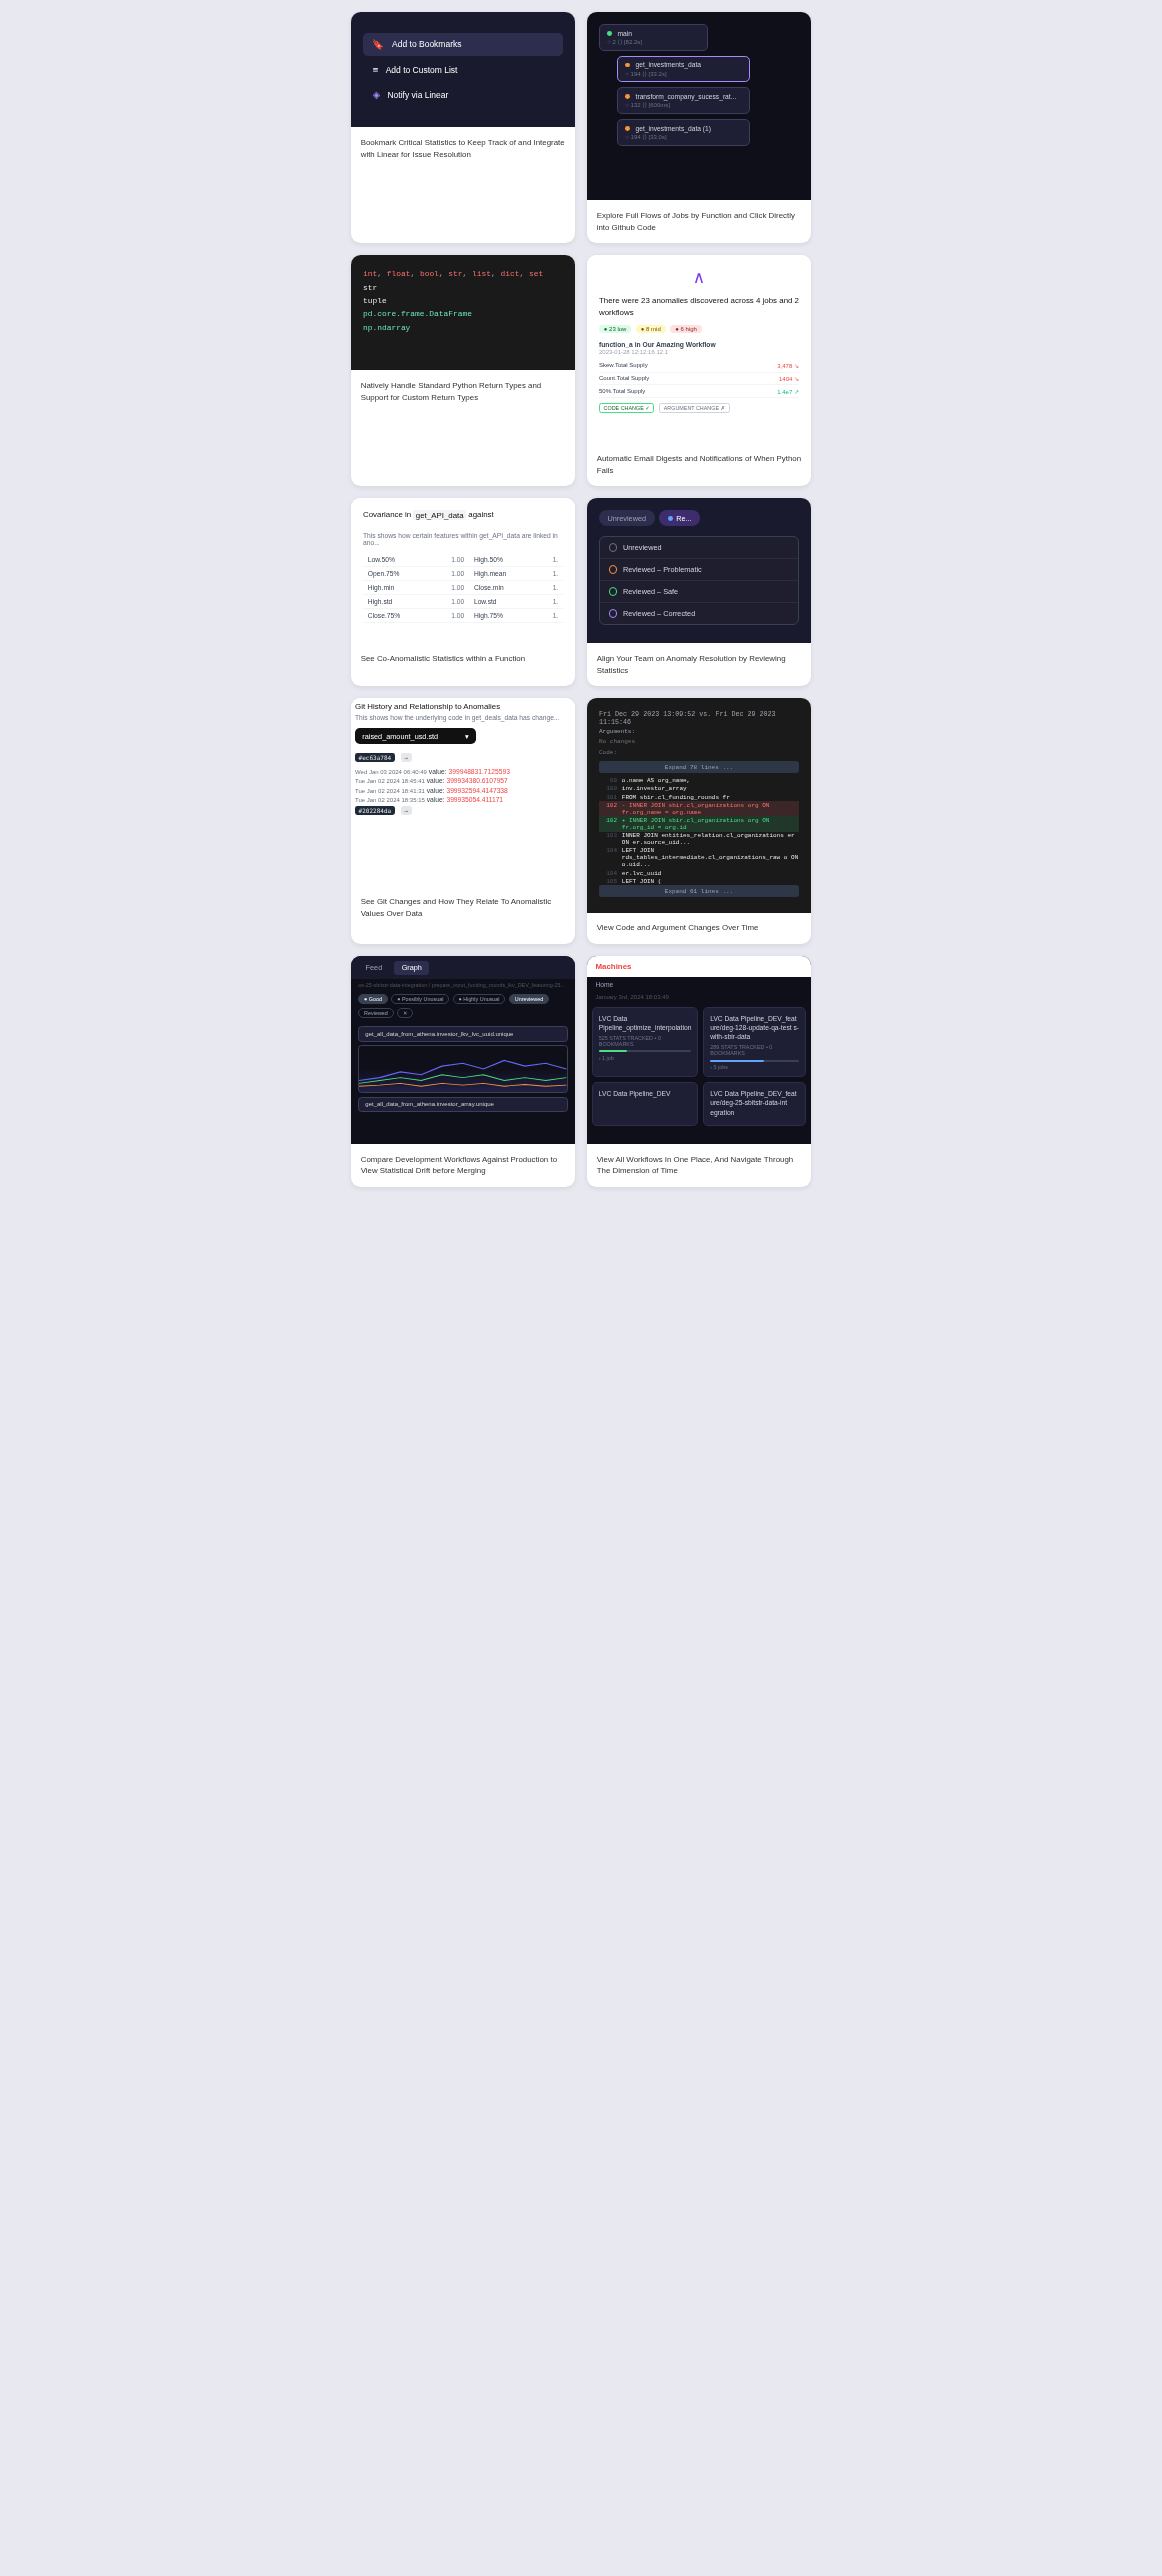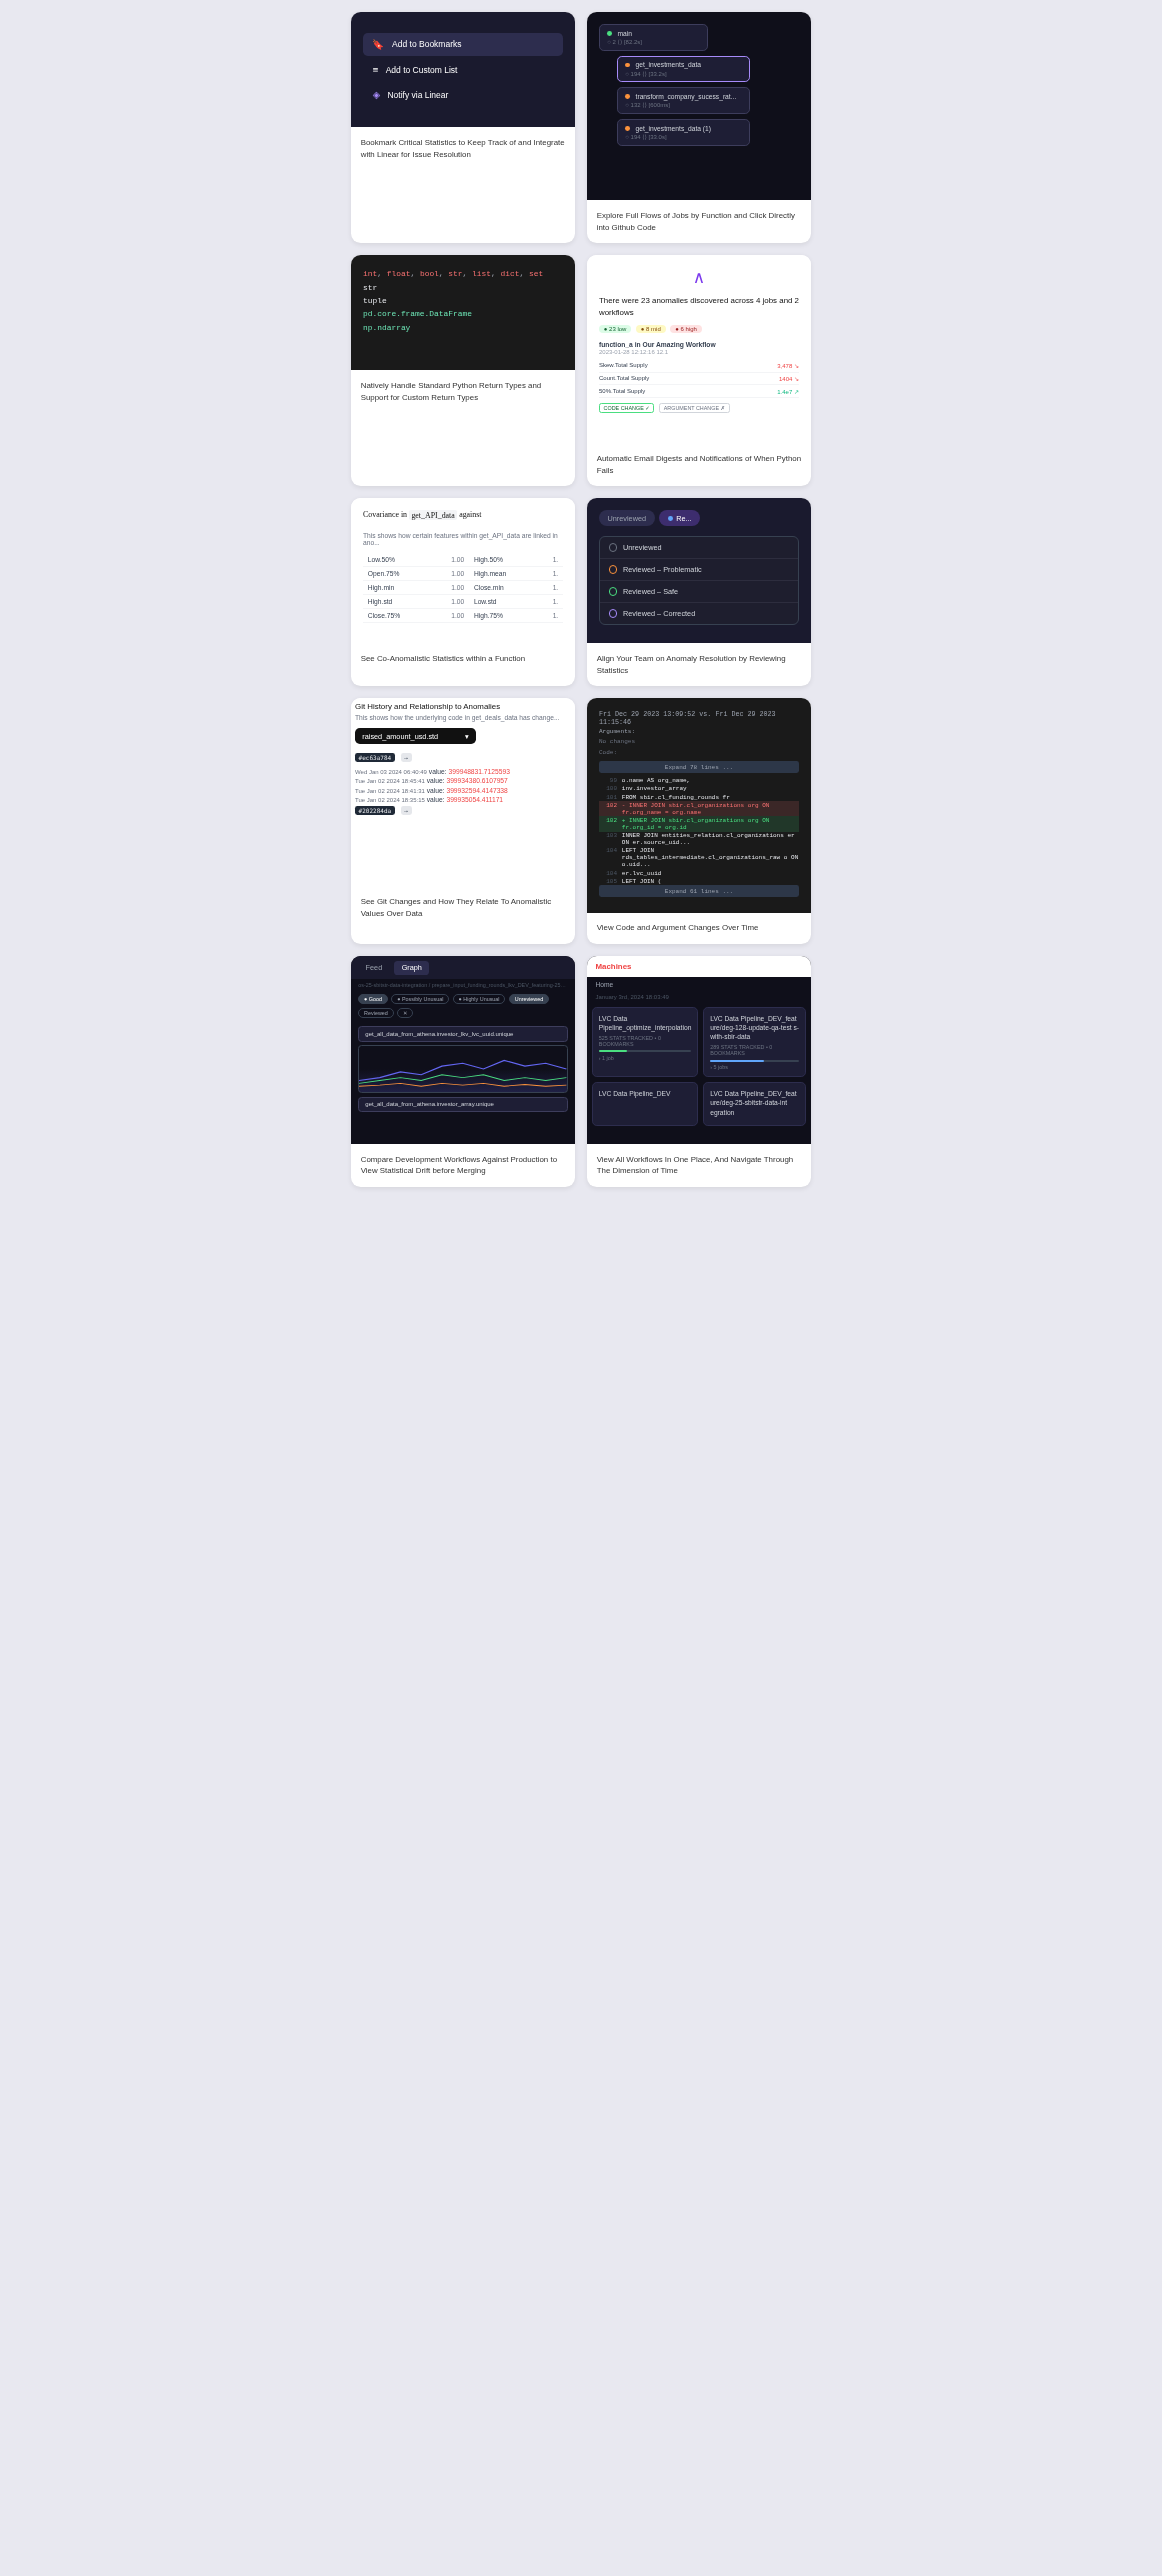--- a/index.html
+++ b/index.html
@@ -167,21 +167,21 @@
 
     
     .preview-cov {
       background: #fff;
       padding: 12px;
       min-height: 145px;
     }
     .cov-title {
       font-size: 7.9px;
       color: #111;
-      font-family: Liberation Serif, serif;
+      font-family: Liberation Sans, sans-serif;
       margin-bottom: 13px;
     }
     .cov-title span { background: #f3f4f6; padding: 0.6px 2.4px; border-radius: 1.8px; }
     .cov-subtitle { font-size: 6.7px; color: #6b7280; margin-bottom: 7.3px; }
     .cov-table { width: 100%; border-collapse: collapse; font-size: 6.7px; }
     .cov-table td { padding: 3px 4.8px; border-bottom: 0.6px solid #f3f4f6; color: #374151; }
     .cov-table td:nth-child(2), .cov-table td:nth-child(4) { color: #6b7280; text-align: right; }
 
     
     .preview-review {

